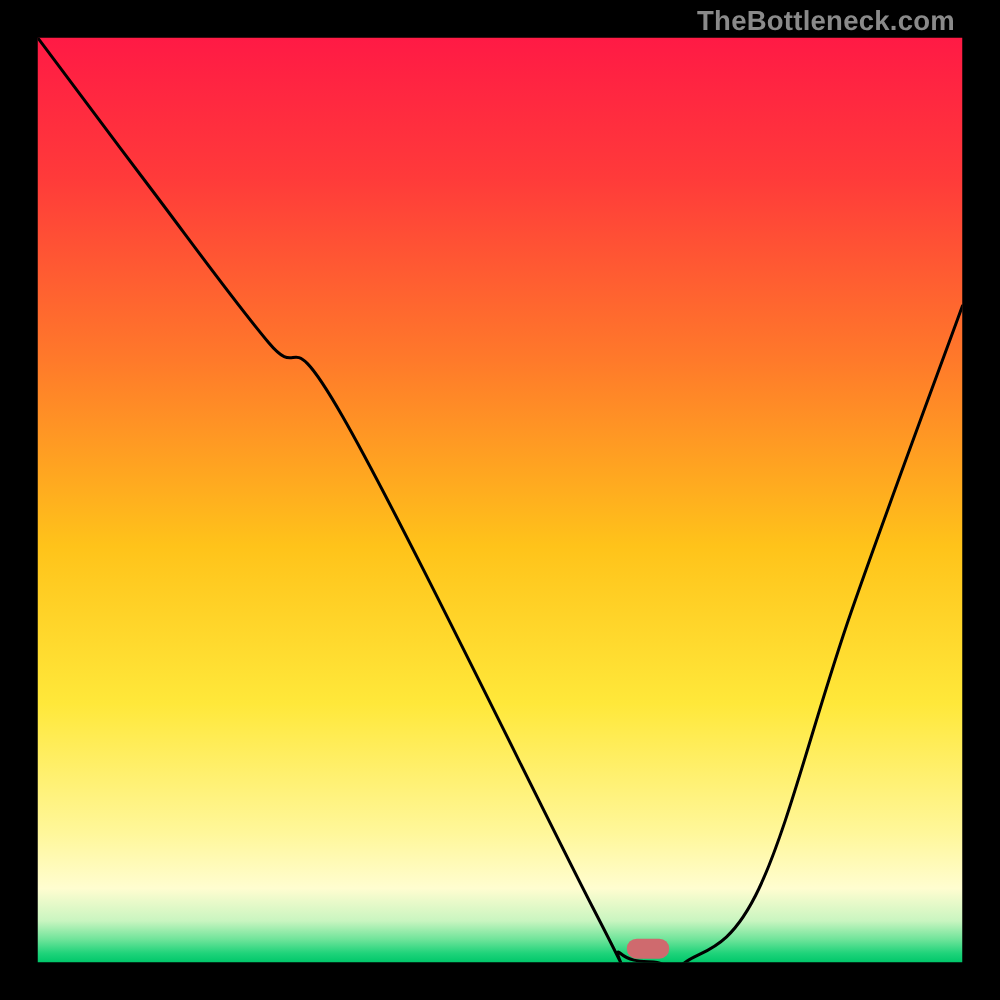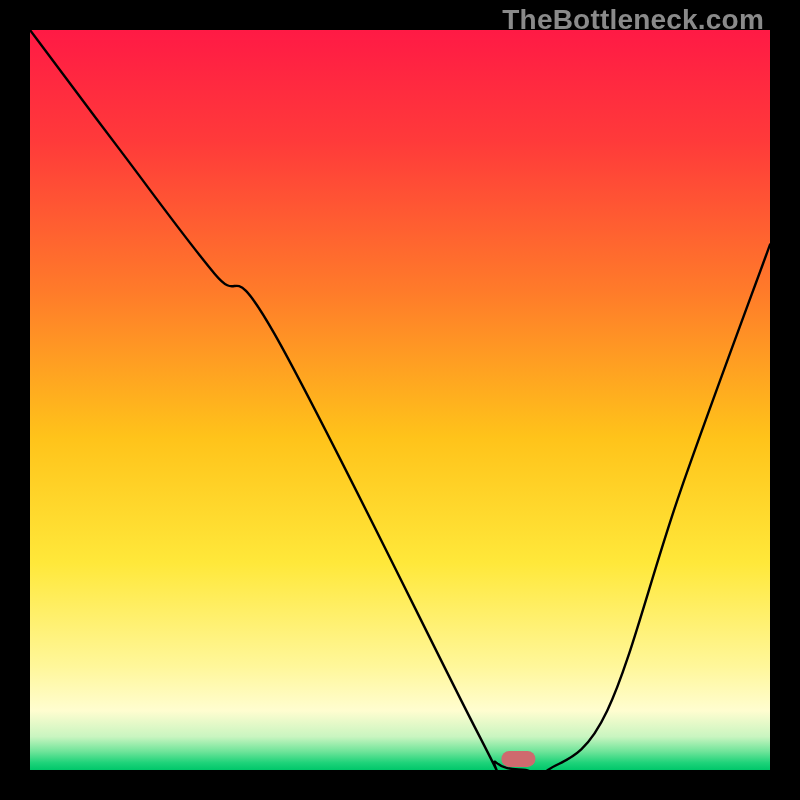--- a/index.html
+++ b/index.html
@@ -16,21 +16,21 @@
     top: 30px;
     width: 740px;
     height: 740px;
     background: #000;
   }
   .watermark {
     position: absolute;
     top: 4px;
     right: 36px;
     font-family: Arial, Helvetica, sans-serif;
-    font-size: 28px;
+    font-size: 22px;
     font-weight: 600;
     color: #8a8a8a;
     letter-spacing: 0.2px;
     z-index: 10;
   }
   svg {
     display: block;
   }
 </style>
 </head>

